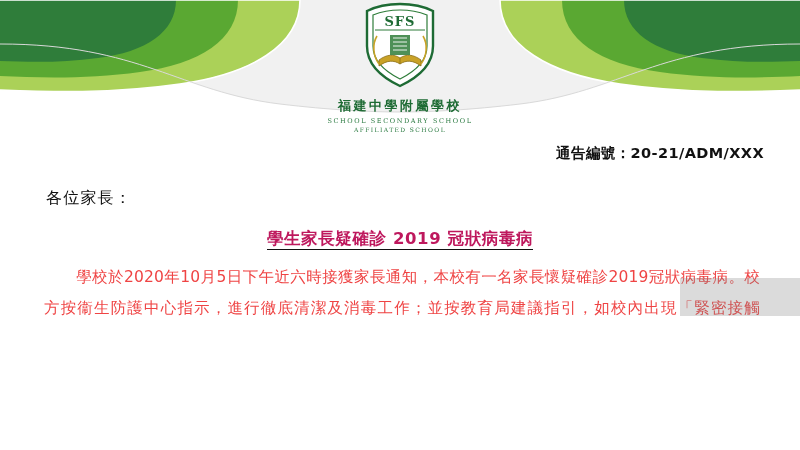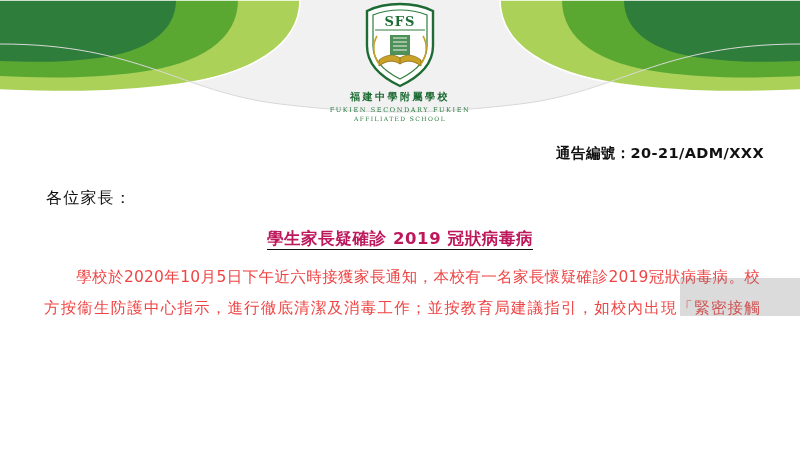--- a/index.html
+++ b/index.html
@@ -45,23 +45,23 @@
     width: 240px;
     text-align: center;
   }
   .crest-shield {
     width: 74px;
     height: 86px;
     margin: 0 auto;
     display: block;
   }
   .crest-name-cn {
-    margin-top: 2px;
+    margin-top: 9px;
     font-family: "DejaVu Serif", "Liberation Serif", serif;
-    font-size: 10px;
+    font-size: 13px;
     letter-spacing: 2.5px;
     color: #1e6b34;
     font-weight: bold;
     white-space: nowrap;
   }
   .crest-name-en {
     margin-top: 2px;
     font-family: "DejaVu Serif", "Liberation Serif", serif;
     font-size: 6.5px;
     letter-spacing: 1.6px;
@@ -203,21 +203,21 @@
       <path d="M16,58 C24,52 31,52 37,56 C43,52 50,52 58,58 L58,64 C50,58 43,58 37,62 C31,58 24,58 16,64 Z" fill="#c9a227" stroke="#8a6d14" stroke-width="0.8"></path>
       <path d="M37,56 L37,62" stroke="#8a6d14" stroke-width="0.8"></path>
 
       <rect x="27" y="33" width="20" height="20" fill="#2f7d3a" opacity="0.85"></rect>
       <path d="M30,36 L44,36 M30,40 L44,40 M30,44 L44,44 M30,48 L44,48" stroke="#ffffff" stroke-width="0.9"></path>
 
       <path d="M14,34 C9,42 10,54 16,62" fill="none" stroke="#c9a227" stroke-width="1.6"></path>
       <path d="M60,34 C65,42 64,54 58,62" fill="none" stroke="#c9a227" stroke-width="1.6"></path>
     </svg>
     <div class="crest-name-cn">福建中學附屬學校</div>
-    <div class="crest-name-en">FUKIEN SECONDARY FUKIEN</div>
+    <div class="crest-name-en">SCHOOL SECONDARY SCHOOL</div>
     <div class="crest-name-en2">AFFILIATED SCHOOL</div>
   </div>
 
   <div class="ref-no">通告編號：20-21/ADM/XXX</div>
 
   <div class="salutation">各位家長：</div>
 
   <div class="doc-title">
     <span>學生家長疑確診 2019 冠狀病毒病</span>
   </div>

